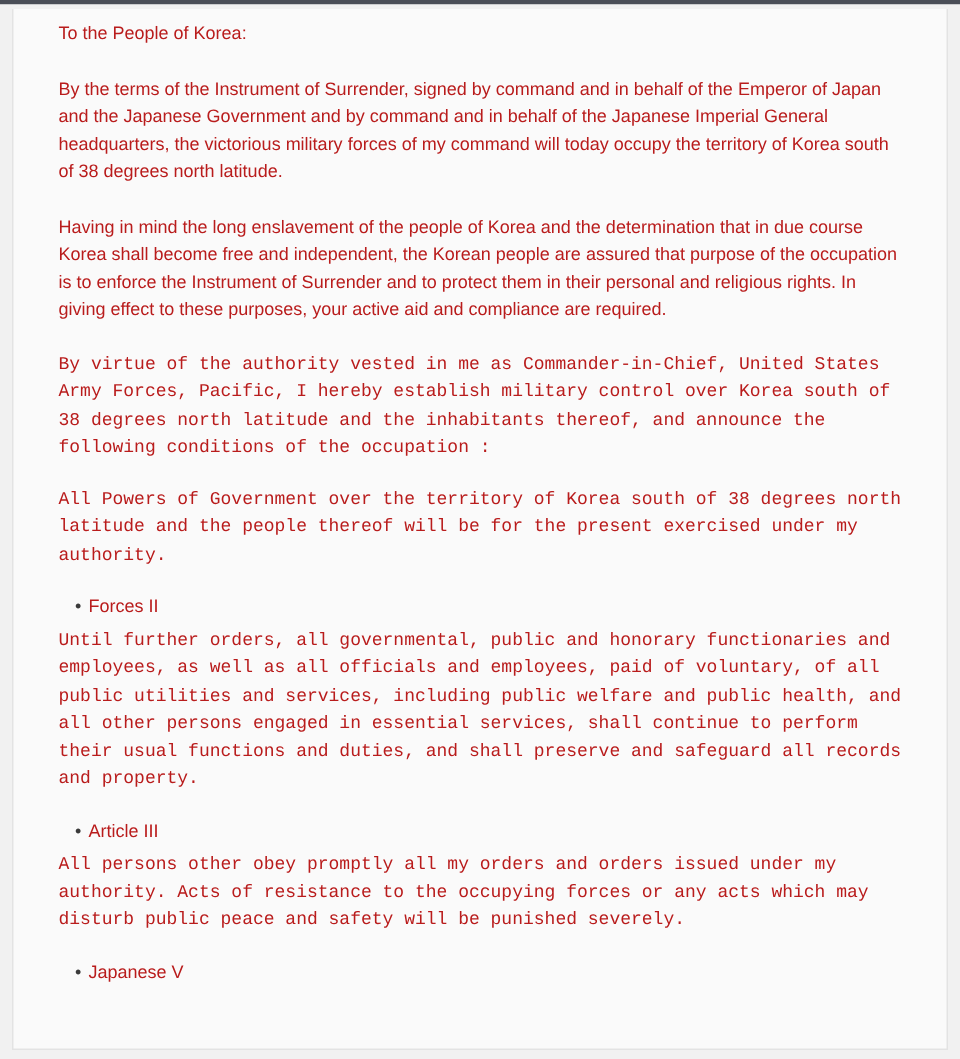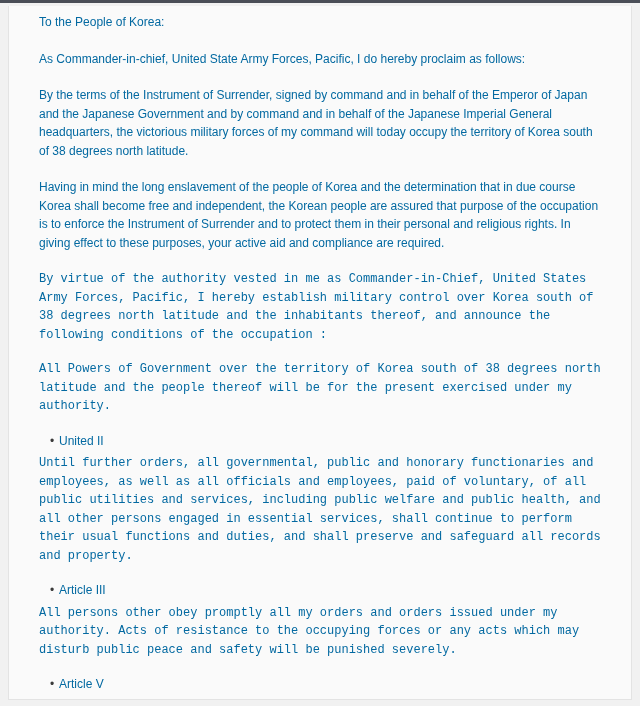--- a/index.html
+++ b/index.html
@@ -44,21 +44,21 @@
     height: 694px;
     box-sizing: border-box;
     background: #fafafa;
     border: 1px solid #e3e3e3;
     border-top: none;
     overflow: hidden;
   }
 
   .doc-body {
     padding: 7px 30px 0 30px;
-    color: #0369a1;
+    color: #b91c1c;
     font-size: 12px;
     line-height: 18.5px;
   }
 
   p.para {
     margin: 0 0 18px 0;
     text-align: left;
   }
   p.para.tight {
     margin-bottom: 16px;
@@ -96,41 +96,40 @@
 
 <div class="top-strip"></div>
 
 <div class="page-surface">
 
   <div class="doc-panel">
     <div class="doc-body">
 
       <p class="para">To the People of Korea:</p>
 
-      <p class="para">As Commander-in-chief, United State Army Forces, Pacific, I do hereby proclaim as follows:</p>
 
       <p class="para">By the terms of the Instrument of Surrender, signed by command and in behalf of the Emperor of Japan and the Japanese Government and by command and in behalf of the Japanese Imperial General headquarters, the victorious military forces of my command will today occupy the territory of Korea south of 38 degrees north latitude.</p>
 
       <p class="para">Having in mind the long enslavement of the people of Korea and the determination that in due course Korea shall become free and independent, the Korean people are assured that purpose of the occupation is to enforce the Instrument of Surrender and to protect them in their personal and religious rights. In giving effect to these purposes, your active aid and compliance are required.</p>
 
       <p class="para tight">By virtue of the authority vested in me as Commander-in-Chief, United States Army Forces, Pacific, I hereby establish military control over Korea south of 38 degrees north latitude and the inhabitants thereof, and announce the following conditions of the occupation :</p>
 
       <p class="article-body">All Powers of Government over the territory of Korea south of 38 degrees north latitude and the people thereof will be for the present exercised under my authority.</p>
 
       <ul class="article-list">
-        <li class="article-head">United II</li>
+        <li class="article-head">Forces II</li>
       </ul>
       <p class="article-body">Until further orders, all governmental, public and honorary functionaries and employees, as well as all officials and employees, paid of voluntary, of all public utilities and services, including public welfare and public health, and all other persons engaged in essential services, shall continue to perform their usual functions and duties, and shall preserve and safeguard all records and property.</p>
 
       <ul class="article-list">
         <li class="article-head">Article III</li>
       </ul>
       <p class="article-body">All persons other obey promptly all my orders and orders issued under my authority. Acts of resistance to the occupying forces or any acts which may disturb public peace and safety will be punished severely.</p>
 
 
       <ul class="article-list">
-        <li class="article-head">Article V</li>
+        <li class="article-head">Japanese V</li>
       </ul>
 
     </div>
   </div>
 
 </div>
 
 </body></html>

